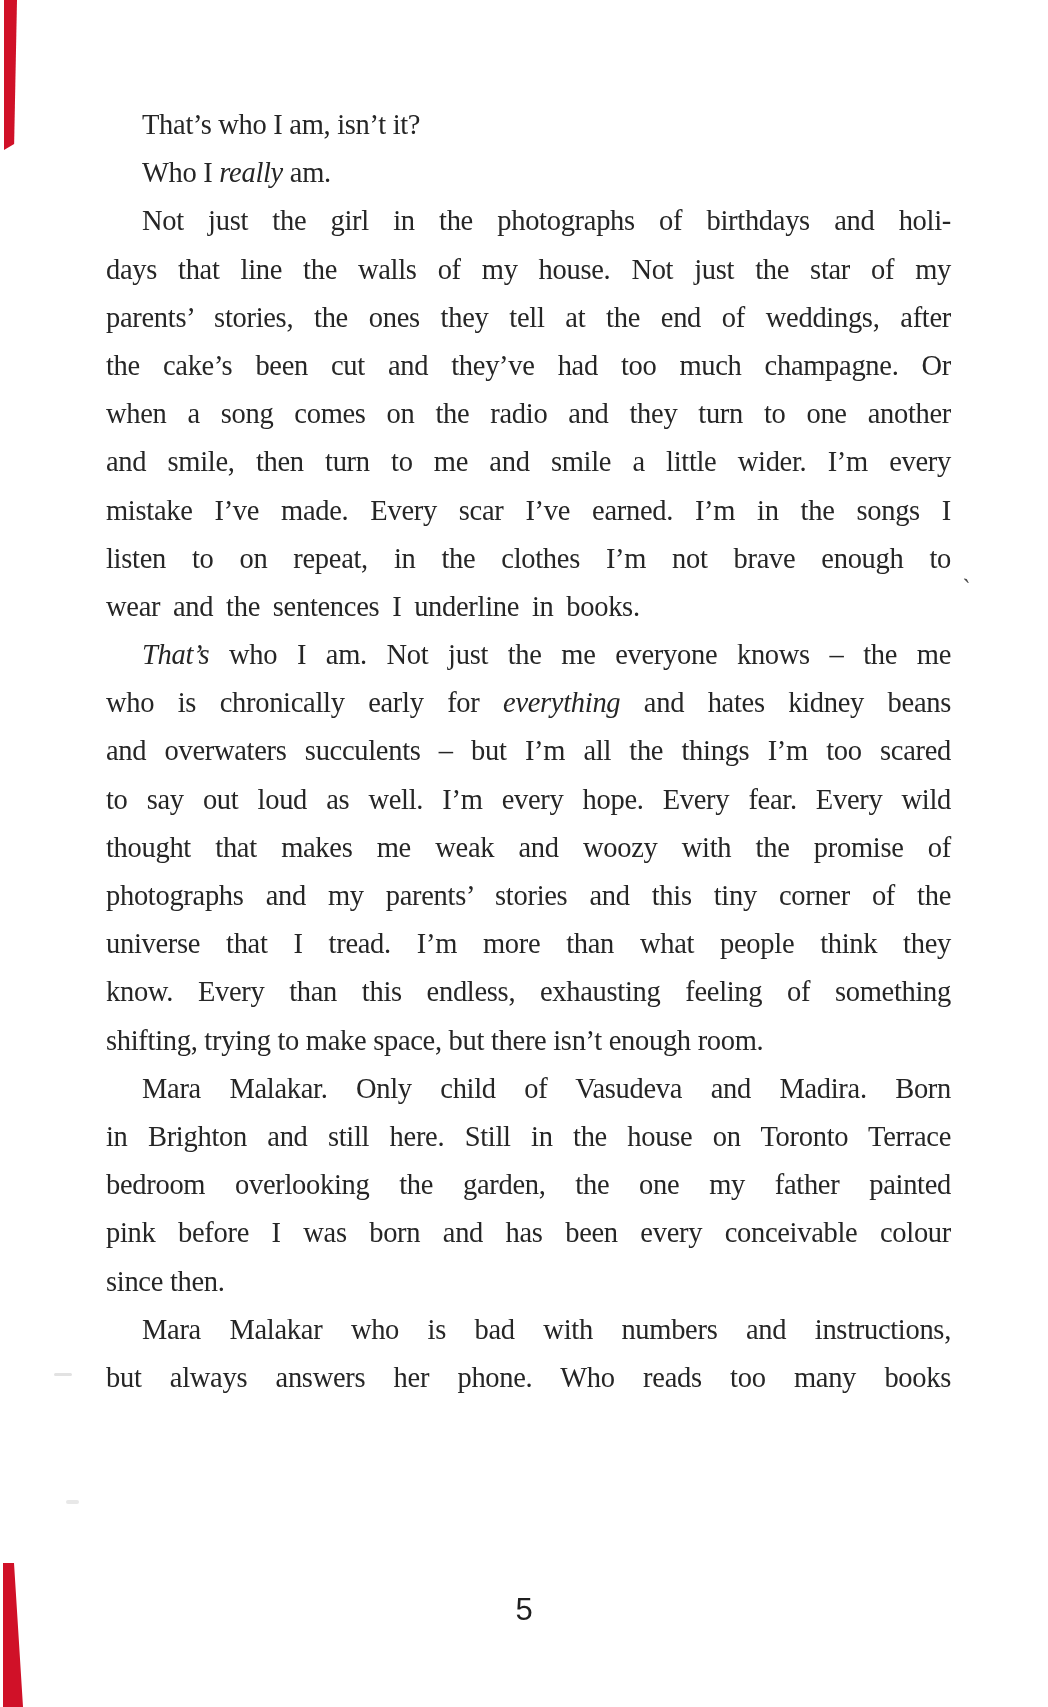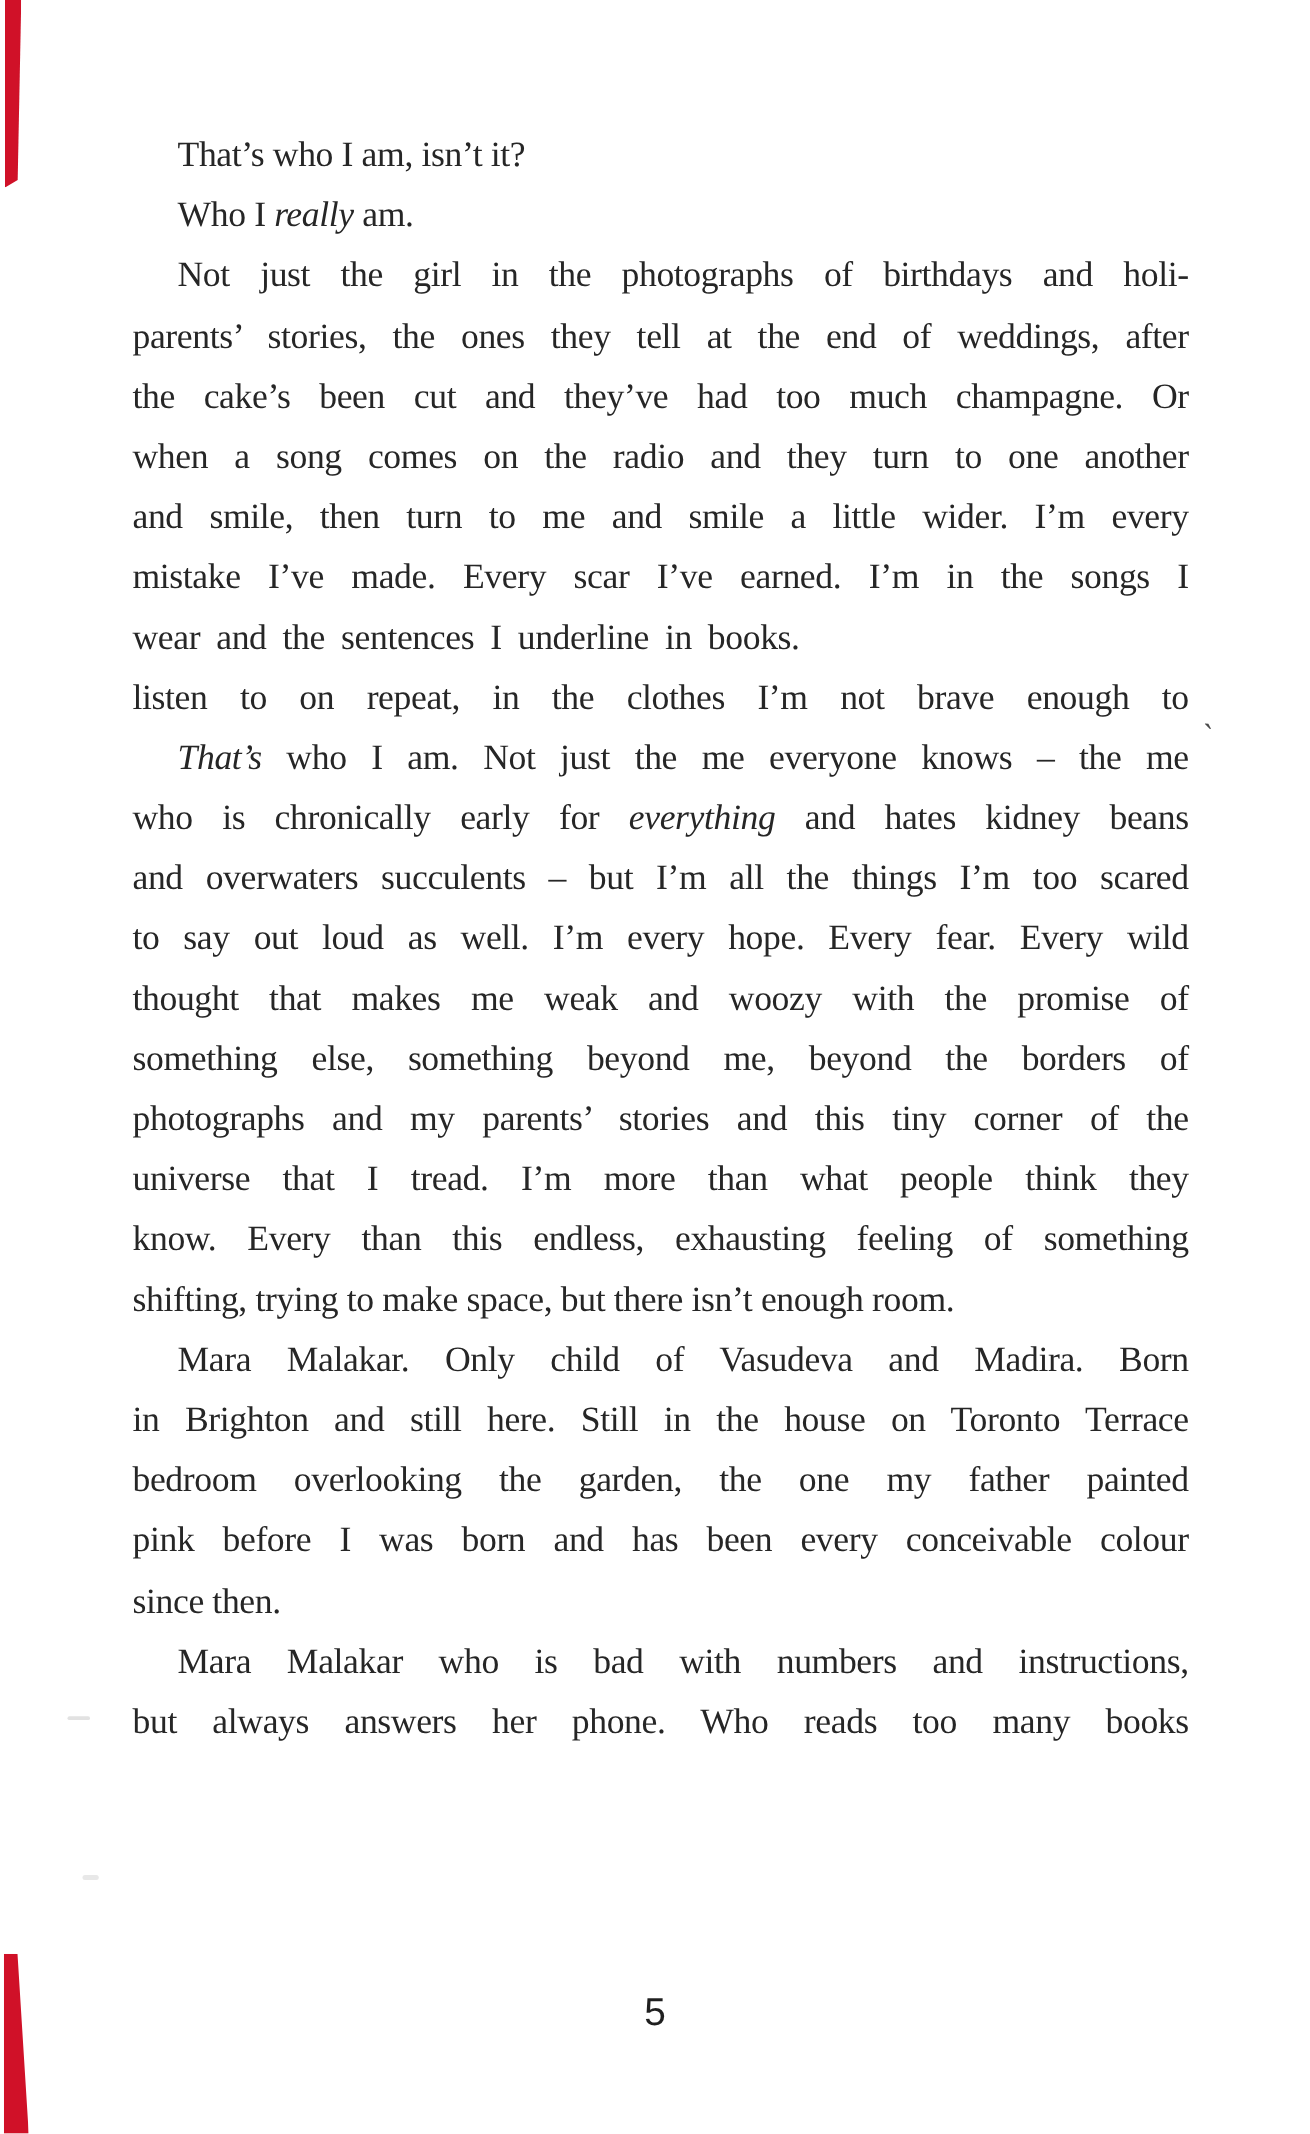--- a/index.html
+++ b/index.html
@@ -85,33 +85,33 @@
 <body>
 
 <div class="page">
   <div class="strip strip-top"></div>
   <div class="strip strip-bottom"></div>
 
   <div class="text-block">
       <div class="line ind"><span>That’s who I am, isn’t it?</span></div>
       <div class="line ind"><span>Who I </span><em>really</em><span> am.</span></div>
       <div class="line j ind"><span>Not just the girl in the photographs of birthdays and holi-</span></div>
+      <div class="line j"><span>days that line the walls of my house. Not just the star of my</span></div>
       <div class="line j"><span>parents’ stories, the ones they tell at the end of weddings, after</span></div>
       <div class="line j"><span>the cake’s been cut and they’ve had too much champagne. Or</span></div>
       <div class="line j"><span>when a song comes on the radio and they turn to one another</span></div>
       <div class="line j"><span>and smile, then turn to me and smile a little wider. I’m every</span></div>
       <div class="line j"><span>mistake I’ve made. Every scar I’ve earned. I’m in the songs I</span></div>
+      <div class="line j"><span>listen to on repeat, in the clothes I’m not brave enough to</span></div>
       <div class="line wide"><span>wear and the sentences I underline in books.</span></div>
-      <div class="line j"><span>listen to on repeat, in the clothes I’m not brave enough to</span></div>
       <div class="line j ind"><em>That’s</em><span> who I am. Not just the me everyone knows – the me</span></div>
       <div class="line j"><span>who is chronically early for </span><em>everything</em><span> and hates kidney beans</span></div>
       <div class="line j"><span>and overwaters succulents – but I’m all the things I’m too scared</span></div>
       <div class="line j"><span>to say out loud as well. I’m every hope. Every fear. Every wild</span></div>
       <div class="line j"><span>thought that makes me weak and woozy with the promise of</span></div>
-      <div class="line j"><span>something else, something beyond me, beyond the borders of</span></div>
       <div class="line j"><span>photographs and my parents’ stories and this tiny corner of the</span></div>
       <div class="line j"><span>universe that I tread. I’m more than what people think they</span></div>
       <div class="line j"><span>know. Every than this endless, exhausting feeling of something</span></div>
       <div class="line"><span>shifting, trying to make space, but there isn’t enough room.</span></div>
       <div class="line j ind"><span>Mara Malakar. Only child of Vasudeva and Madira. Born</span></div>
       <div class="line j"><span>in Brighton and still here. Still in the house on Toronto Terrace</span></div>
       <div class="line j"><span>bedroom overlooking the garden, the one my father painted</span></div>
       <div class="line j"><span>pink before I was born and has been every conceivable colour</span></div>
       <div class="line"><span>since then.</span></div>
       <div class="line j ind"><span>Mara Malakar who is bad with numbers and instructions,</span></div>

